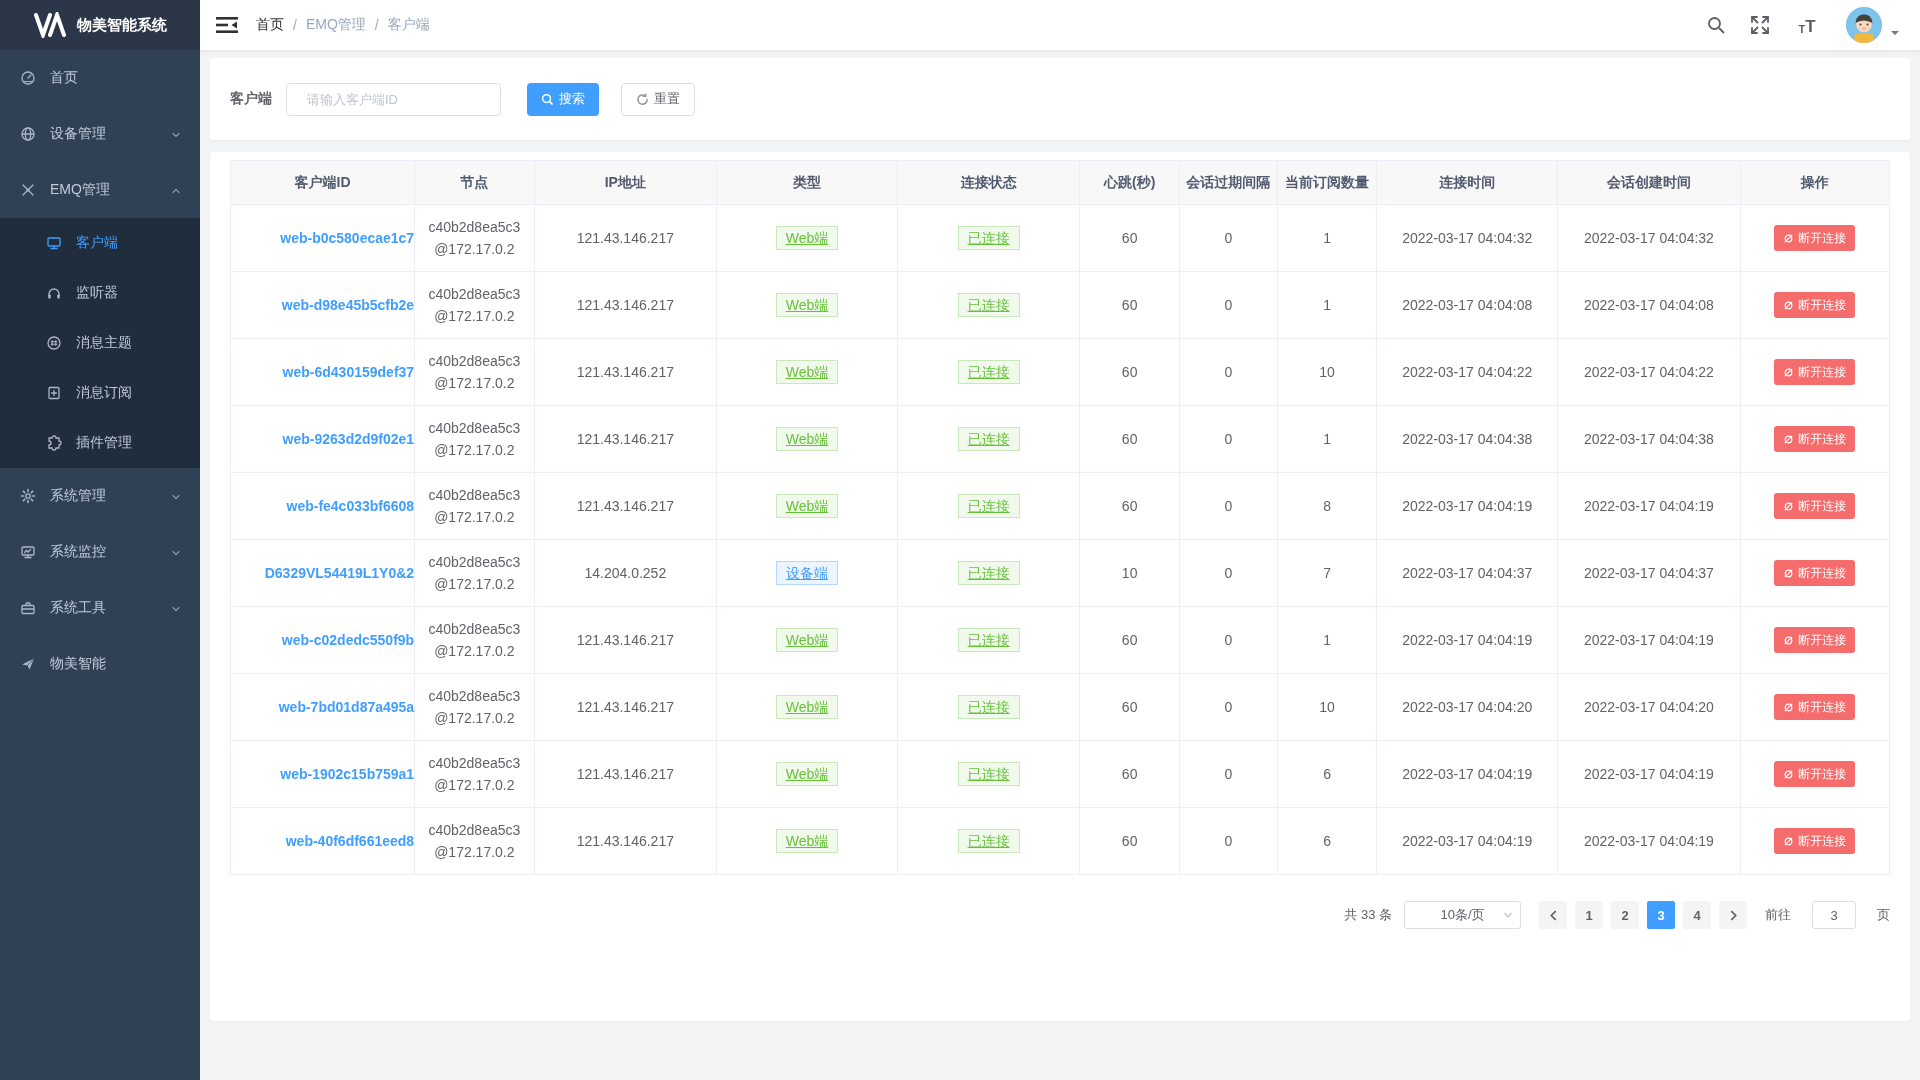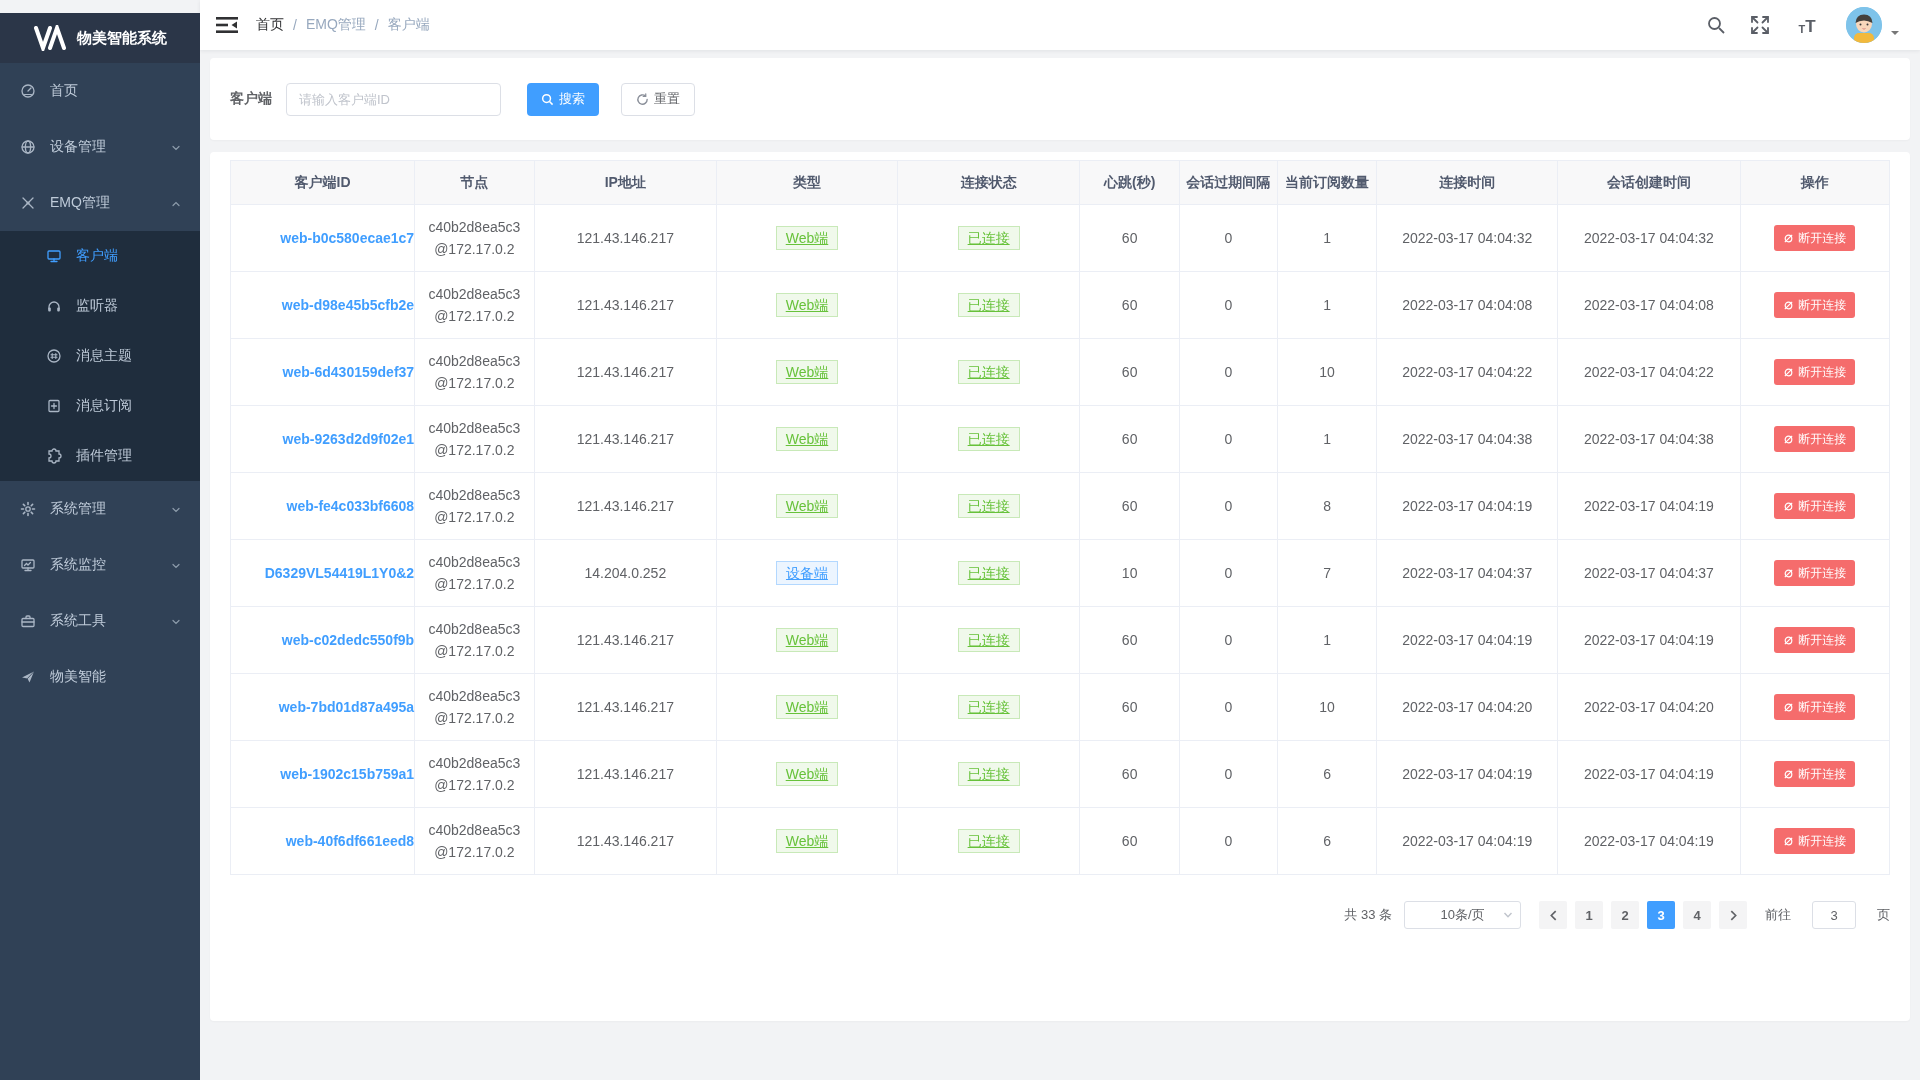--- a/index.html
+++ b/index.html
@@ -1,20 +1,20 @@
 <!DOCTYPE html>
 <html><head>
 <meta charset="utf-8">
 <style>
   * { margin:0; padding:0; box-sizing:border-box; }
   html,body { width:1920px; height:1080px; overflow:hidden; }
   body { font-family:"Liberation Sans","DejaVu Sans",sans-serif; background:#f2f3f5; color:#606266; font-size:14px; }
 
   
-  .sidebar { position:fixed; left:0; top:13px; bottom:0; width:200px; background:#304156; z-index:20; }
+  .sidebar { position:fixed; left:0; top:0; bottom:0; width:200px; background:#304156; z-index:20; }
   .logo { height:50px; background:#2b3648; display:flex; align-items:center; justify-content:center; gap:10px; }
   .logo-mark { width:34px; height:26px; color:#fff; flex:none; }
   .logo-title { color:#fff; font-weight:bold; font-size:15px; white-space:nowrap; }
   .menu-item { position:relative; height:56px; display:flex; align-items:center; padding-left:20px; color:#bfcbd9; cursor:pointer; font-size:14px; }
   .menu-item .mi-icon { width:16px; height:16px; margin-right:14px; color:#aab6c5; flex:none; }
   .menu-item .arrow { position:absolute; right:18px; width:12px; height:12px; color:#8d9cab; }
   .submenu { background:#1f2d3d; }
   .submenu .menu-item { height:50px; padding-left:46px; }
   .menu-item.active { color:#409eff; }
   .menu-item.active .mi-icon { color:#409eff; }
@@ -32,21 +32,21 @@
   .fontsize .t-small { font-size:11px; line-height:1; }
   .fontsize .t-big { font-size:17px; line-height:1; }
   .avatar-wrap { display:flex; align-items:center; margin-left:26px; cursor:pointer; }
   .avatar { width:36px; height:36px; border-radius:50%; overflow:hidden; background:#7ec3ea; flex:none; }
   .caret-down { width:10px; height:10px; color:#777; margin:10px 0 0 8px; }
 
   
   .card { background:#fff; border-radius:4px; margin:0 10px; box-shadow:0 1px 2px rgba(0,0,0,.03); }
   .search-card { margin-top:8px; height:82px; display:flex; align-items:center; padding:0 20px; gap:12px; }
   .search-label { font-weight:bold; color:#606266; margin-right:2px; }
-  .search-input { width:215px; height:33px; border:1px solid #dcdfe6; border-radius:4px; padding:0 12px; font-size:13px; color:#606266; outline:none; font-family:inherit; }
+  .search-input { width:215px; height:33px; border:1px solid #dcdfe6; border-radius:4px; padding:0 20px; font-size:13px; color:#606266; outline:none; font-family:inherit; }
   .search-input::placeholder { color:#c0c4cc; }
   .btn { height:33px; border:none; border-radius:4px; font-size:13px; padding:0 14px; cursor:pointer; display:inline-flex; align-items:center; gap:5px; font-family:inherit; }
   .btn svg { width:13px; height:13px; }
   .btn-primary { background:#409eff; color:#fff; margin-left:14px; }
   .btn-plain { background:#fff; color:#606266; border:1px solid #dcdfe6; margin-left:10px; }
   .btn-plain svg { color:#8a8f99; }
 
   
   .table-card { margin-top:12px; padding:8px 20px 92px; }
   table { width:100%; border-collapse:collapse; table-layout:fixed; border:1px solid #ebeef5; }

